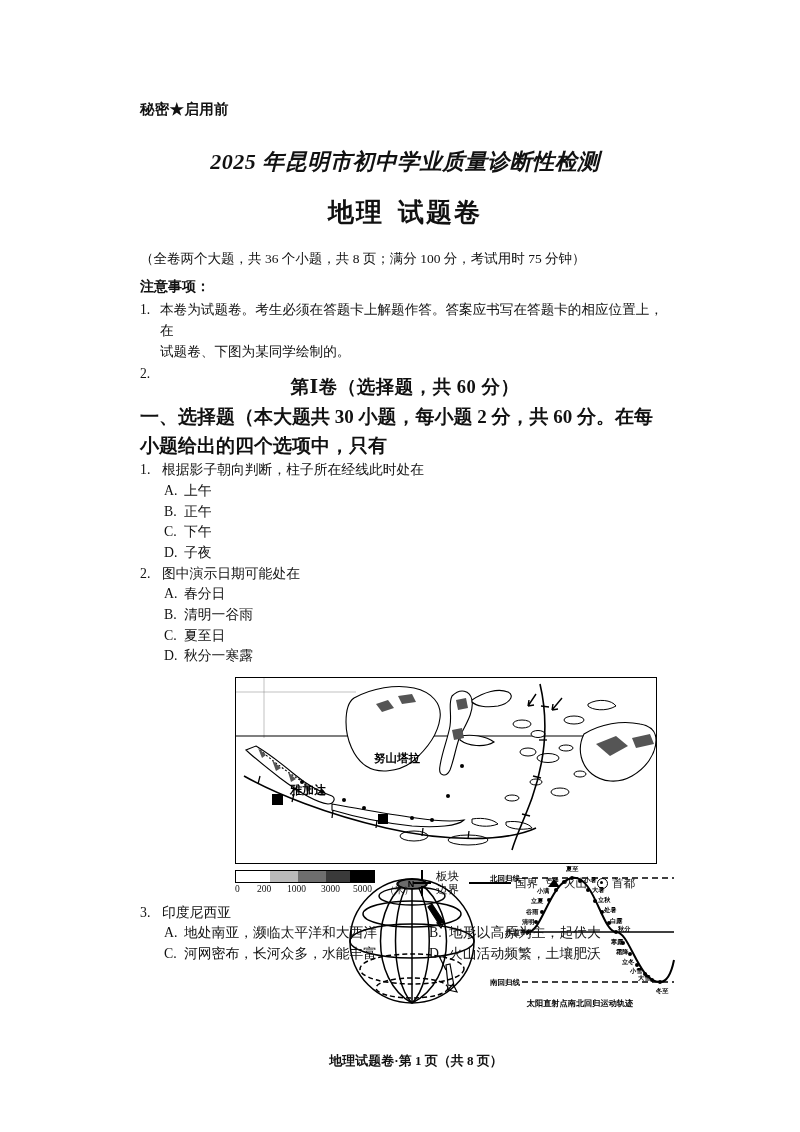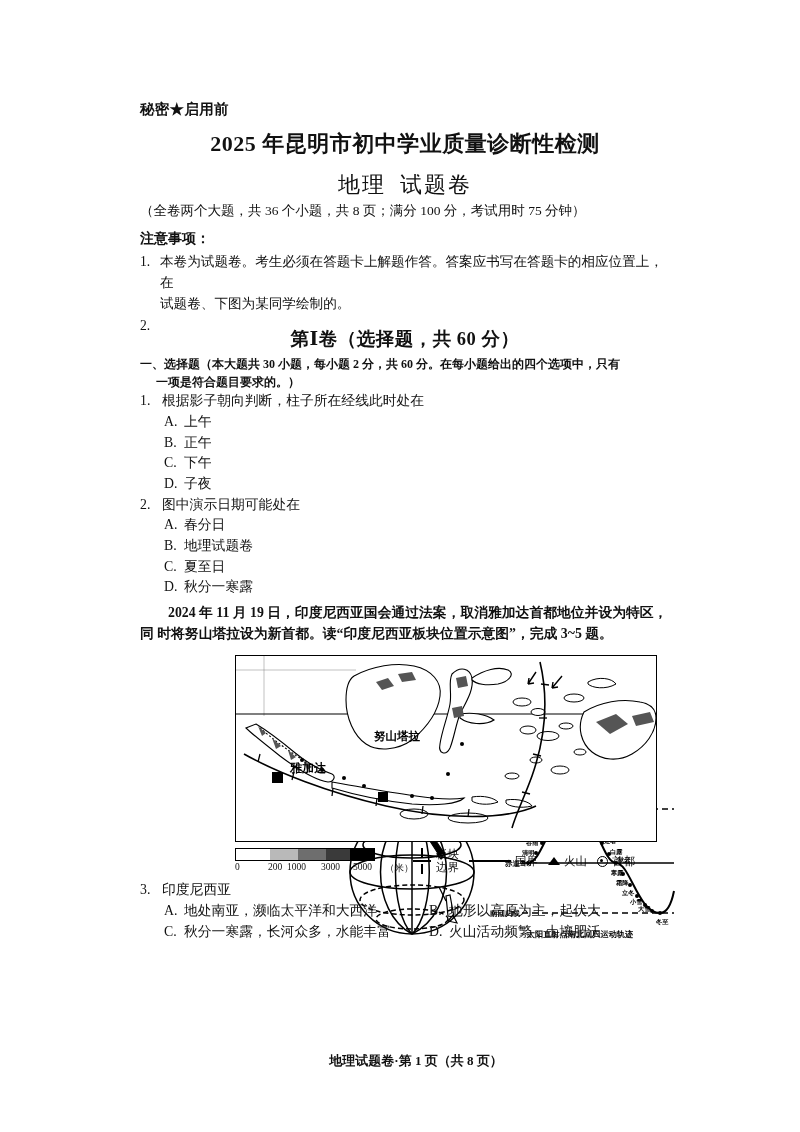--- a/index.html
+++ b/index.html
@@ -25,38 +25,39 @@
     width: 530px;
   }
 
   
   .topline {
     display: flex;
     align-items: flex-end;
     font-weight: bold;
     font-size: 14.5px;
     letter-spacing: .3px;
-    margin-bottom: 10px;
+    margin-bottom: 28px;
   }
   .topline .secret { white-space: nowrap; }
   .topline .examtime { margin-left: 34px; white-space: nowrap; }
 
   .main-title {
     text-align: center;
     font-size: 22px;
     font-weight: bold;
     letter-spacing: .5px;
-    margin: 6px 0 11px 0;
+    margin: 6px 0 18px 0;
+    font-style: italic;
   }
   .subject-title {
     text-align: center;
-    font-size: 22px;
-    font-weight: normal;
+    font-size: 26px;
+    font-weight: bold;
     letter-spacing: 2px;
-    margin: 0 0 2px 0;
+    margin: 0 0 20px 0;
   }
   .subject-title .gap { display:inline-block; width: 14px; }
 
   .exam-meta {
     font-size: 13.5px;
     margin-bottom: 6px;
   }
   .notice-head {
     font-weight: bold;
     font-size: 14px;
@@ -76,21 +77,21 @@
 
   
   .part-title {
     text-align: center;
     font-size: 18.5px;
     font-weight: bold;
     letter-spacing: .5px;
     margin: 12px 0 4px 0;
   }
   .sec-head {
-    font-size: 12px;
+    font-size: 19px;
     font-weight: bold;
     line-height: 1.5;
     text-indent: 0;
   }
   .sec-head .cont { display:block; padding-left: 16px; font-weight: bold; }
 
   .stem {
     font-size: 13.8px;
     line-height: 1.55;
     text-indent: 28px;
@@ -214,21 +215,20 @@
       <span>试题卷、下图为某同学绘制的。</span>
     </div>
     <div class="notice-item">
       <span class="num">2.</span>
     </div>
 
     <div class="part-title">第Ⅰ卷（选择题，共 60 分）</div>
 
     <div class="sec-head">
       <span>一、选择题（本大题共 30 小题，每小题 2 分，共 60 分。在每小题给出的四个选项中，只有</span>
-      <span class="cont">一项是符合题目要求的。）</span>
     </div>
 
 
     <div class="q-block">
 
       <div class="q-line">
         <span class="qnum">1.</span>
         <span>根据影子朝向判断，柱子所在经线此时处在</span>
       </div>
       <div class="opt">
@@ -251,21 +251,21 @@
       <div class="q-line">
         <span class="qnum">2.</span>
         <span>图中演示日期可能处在</span>
       </div>
       <div class="opt">
         <span class="olabel">A.</span>
         <span>春分日</span>
       </div>
       <div class="opt">
         <span class="olabel">B.</span>
-        <span>地理试题卷</span>
+        <span>清明一谷雨</span>
       </div>
       <div class="opt">
         <span class="olabel">C.</span>
         <span>夏至日</span>
       </div>
       <div class="opt">
         <span class="olabel">D.</span>
         <span>秋分一寒露</span>
       </div>
 
@@ -361,24 +361,20 @@
               <text x="158" y="120">大雪</text>
               <text x="176" y="133">冬至</text>
             </g>
 
             <text x="100" y="146" font-size="8.2" text-anchor="middle" font-weight="bold" font-family="Liberation Sans, sans-serif">太阳直射点南北回归运动轨迹</text>
           </svg>
         </div>
       </div>
     </div>
 
-    <div class="stem">
-      <span>2024 年 11 月 19 日，印度尼西亚国会通过法案，取消雅加达首都地位并设为特区，同</span>
-      <span>时将努山塔拉设为新首都。读“印度尼西亚板块位置示意图”，完成 3~5 题。</span>
-    </div>
 
     <div class="fig2">
       <div class="map-frame">
         <svg width="420" height="185" viewBox="0 0 420 185">
           <rect x="0" y="0" width="420" height="185" fill="#fff"></rect>
 
           <line x1="0" y1="58" x2="420" y2="58" stroke="#000" stroke-width="1.2"></line>
           <text x="400" y="54" font-size="10" text-anchor="end" font-weight="bold" font-family="Liberation Sans, sans-serif">赤道</text>
 
           <g stroke="#000" stroke-width="0.5" opacity="0.5">
@@ -500,21 +496,21 @@
         <div class="scalebar">
           <div class="bars">
             <div style="width:34px;background:#ffffff;"></div>
             <div style="width:28px;background:#b9b9b9;"></div>
             <div style="width:28px;background:#6e6e6e;"></div>
             <div style="width:24px;background:#3a3a3a;"></div>
             <div style="width:24px;background:#000000;"></div>
           </div>
           <div class="ticks">
             <span style="left:0px;">0</span>
-            <span style="left:33px;">200</span>
+            <span style="left:22px;">200</span>
             <span style="left:52px;">1000</span>
             <span style="left:86px;">3000</span>
             <span style="left:118px;">5000</span>
             <span style="left:150px;">（米）</span>
           </div>
         </div>
 
         <div class="plate-legend">
           <span class="plate-sym">
             <span class="v"></span>
@@ -550,21 +546,21 @@
         <span>印度尼西亚</span>
       </div>
       <div class="two-col-opts">
         <div class="col">
           <div class="opt">
             <span class="olabel">A.</span>
             <span>地处南亚，濒临太平洋和大西洋</span>
           </div>
           <div class="opt">
             <span class="olabel">C.</span>
-            <span>秋分一寒露，长河众多，水能丰富</span>
+            <span>河网密布，长河众多，水能丰富</span>
           </div>
         </div>
         <div class="col">
           <div class="opt">
             <span class="olabel">B.</span>
             <span>地形以高原为主，起伏大</span>
           </div>
           <div class="opt">
             <span class="olabel">D.</span>
             <span>火山活动频繁，土壤肥沃</span>

